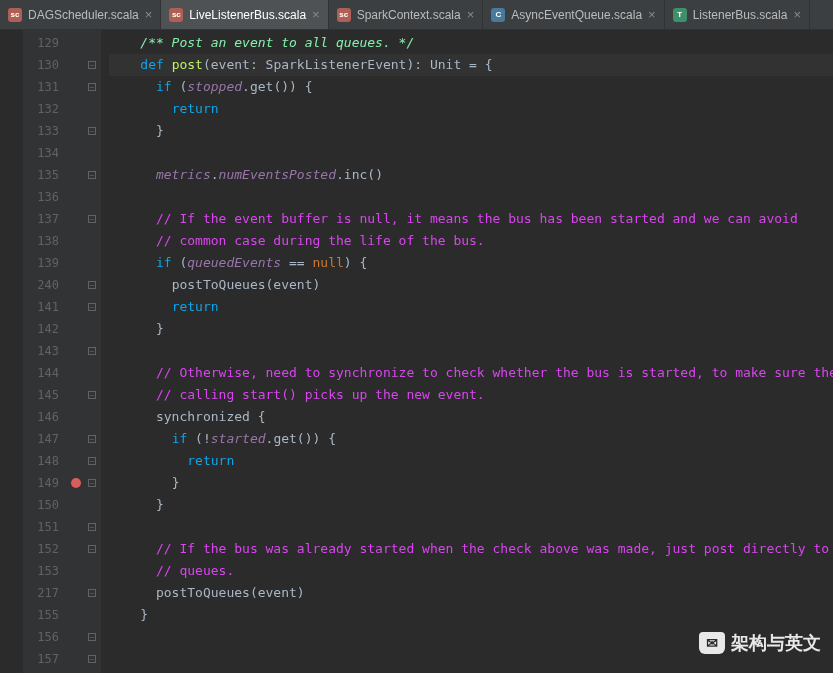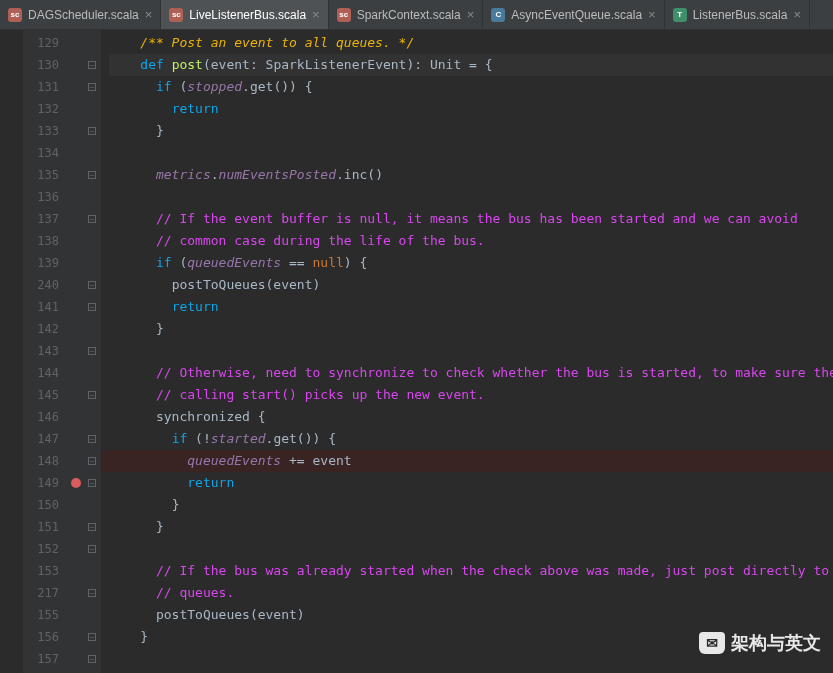--- a/index.html
+++ b/index.html
@@ -73,21 +73,21 @@
   padding-left: 8px;
   overflow: hidden;
   position: relative;
 }
 .line { height: 22px; line-height: 22px; white-space: pre; font-style: normal; }
 .line.hl-caret { background: #323232; }
 .line.hl-bp { background: #3a2323; position:relative; margin-left:-8px; padding-left:8px; width: calc(100% + 8px);}
 .kw { color: #0ea5e9; }
 .str, .fn { color: #bef264; }
 .cmt { color: #d946ef; }
-.doc { color: #eab308; font-style: italic; }
+.doc { color: #86efac; font-style: italic; }
 .it { color: #9876aa; font-style: italic; }
 .num, .nul { color: #cc7832; }
 .paren { color: #a9b7c6; }
 .typ { color: #a9b7c6; }
 .watermark {
   position: absolute;
   right: 12px;
   bottom: 18px;
   display: flex;
   align-items: center;
@@ -279,21 +279,20 @@
     <div class="line">      <span class="cmt">// common case during the life of the bus.</span></div>
     <div class="line">      <span class="kw">if </span><span class="paren">(</span><span class="it">queuedEvents</span><span> == </span><span class="nul">null</span><span>) {</span></div>
     <div class="line">        <span>postToQueues(event)</span></div>
     <div class="line">        <span class="kw">return</span></div>
     <div class="line">      <span>}</span></div>
     <div class="line"> </div>
     <div class="line">      <span class="cmt">// Otherwise, need to synchronize to check whether the bus is started, to make sure the thr</span></div>
     <div class="line">      <span class="cmt">// calling start() picks up the new event.</span></div>
     <div class="line">      <span>synchronized {</span></div>
     <div class="line">        <span class="kw">if </span><span class="paren">(!</span><span class="it">started</span><span>.get()</span><span>) {</span></div>
-    <div class="line hl-bp">          <span class="it">queuedEvents</span><span> += event</span></div>
     <div class="line">          <span class="kw">return</span></div>
     <div class="line">        <span>}</span></div>
     <div class="line">      <span>}</span></div>
     <div class="line"> </div>
     <div class="line">      <span class="cmt">// If the bus was already started when the check above was made, just post directly to the</span></div>
     <div class="line">      <span class="cmt">// queues.</span></div>
     <div class="line">      <span>postToQueues(event)</span></div>
     <div class="line">    <span>}</span></div>
   </div>
 </div>

